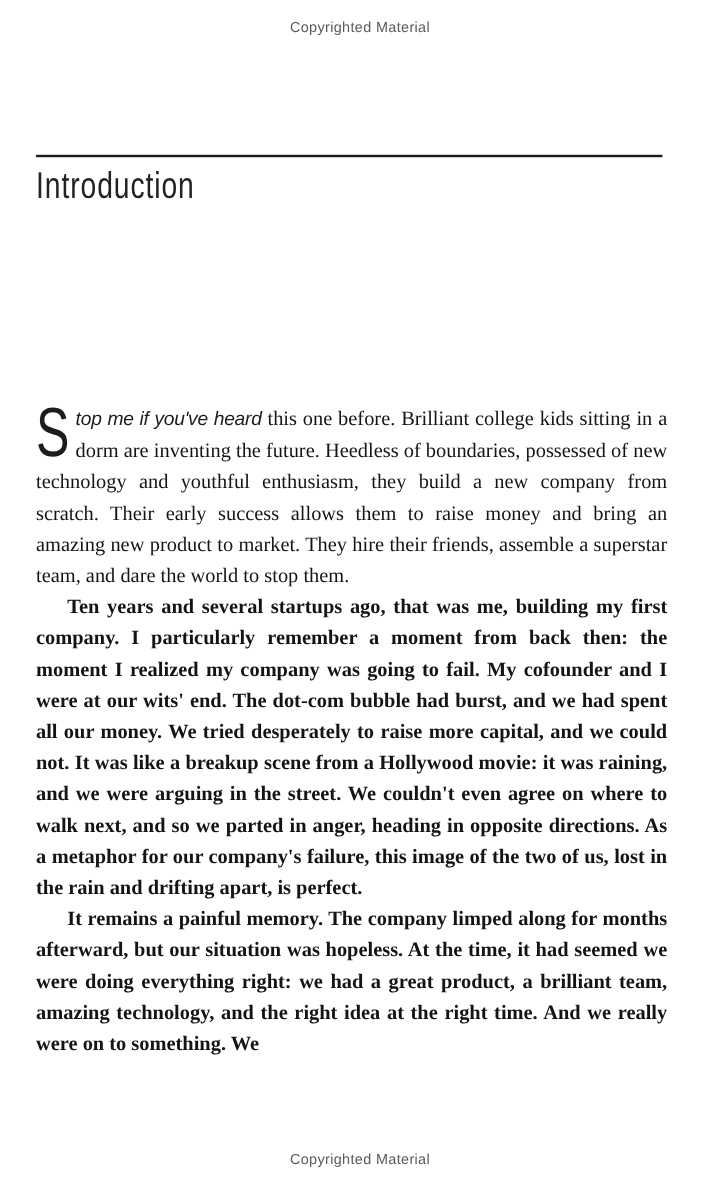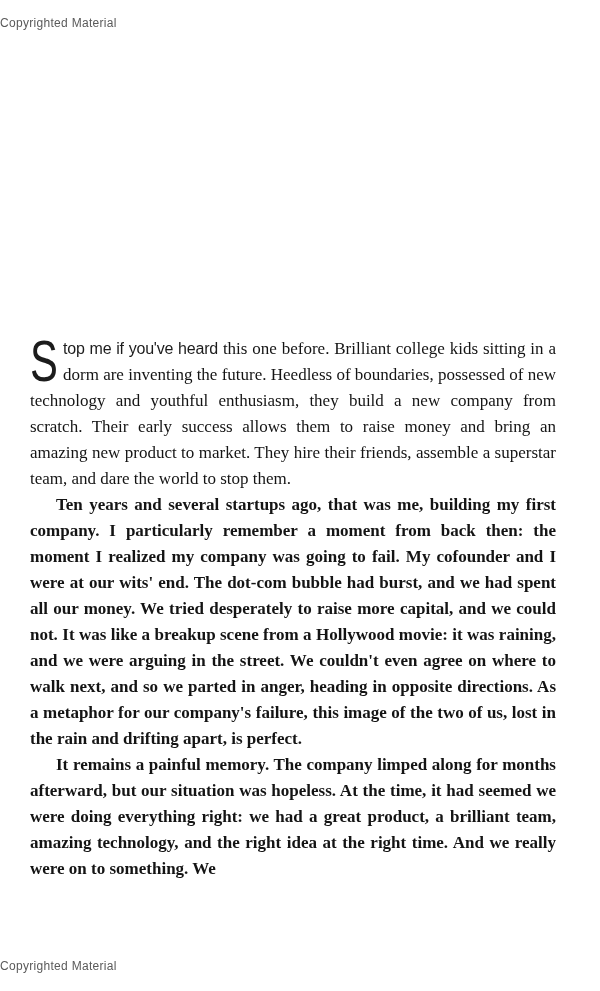--- a/index.html
+++ b/index.html
@@ -13,21 +13,21 @@
     height: 991px;
     background: #ffffff;
     overflow: hidden;
     font-family: "Liberation Serif", serif;
     color: #1a1a1a;
   }
   .copyright {
     position: absolute;
     left: 0;
     right: 0;
-    text-align: left;
+    text-align: center;
     font-family: "Liberation Sans", sans-serif;
     font-size: 12px;
     letter-spacing: 0.3px;
     color: #5a5a5a;
   }
   .copyright.top { top: 16px; }
   .copyright.bottom { bottom: 18px; }
 
   .chapter-head {
     position: absolute;
@@ -79,29 +79,34 @@
     padding: 3px 7px 0 0;
     color: #1c1c1c;
     transform: scaleX(0.72);
     transform-origin: 0 0;
   }
   .leadin {
     font-family: "Liberation Sans", sans-serif;
     font-size: 16px;
     letter-spacing: -0.2px;
     color: #1c1c1c;
+    font-style: italic;
   }
 </style>
 </head>
 <body>
 
 <div class="page">
 
   <div class="copyright top">Copyrighted Material</div>
 
+  <div class="chapter-head">
+    <hr class="chapter-rule">
+    <div class="chapter-title">Introduction</div>
+  </div>
 
   <div class="body-text">
 
     <p>
       <span class="dropcap">S</span><span class="leadin">top me if you've heard</span><span> this one before. Brilliant college kids sitting in a dorm are inventing the future. Heedless of boundaries, possessed of new technology and youthful enthusiasm, they build a new company from scratch. Their early success allows them to raise money and bring an amazing new product to market. They hire their friends, assemble a superstar team, and dare the world to stop them.</span>
     </p>
 
     <p class="indented">Ten years and several startups ago, that was me, building my first company. I particularly remember a moment from back then: the moment I realized my company was going to fail. My cofounder and I were at our wits' end. The dot-com bubble had burst, and we had spent all our money. We tried desperately to raise more capital, and we could not. It was like a breakup scene from a Hollywood movie: it was raining, and we were arguing in the street. We couldn't even agree on where to walk next, and so we parted in anger, heading in opposite directions. As a metaphor for our company's failure, this image of the two of us, lost in the rain and drifting apart, is perfect.</p>
 
     <p class="indented">It remains a painful memory. The company limped along for months afterward, but our situation was hopeless. At the time, it had seemed we were doing everything right: we had a great product, a brilliant team, amazing technology, and the right idea at the right time. And we really were on to something. We</p>

